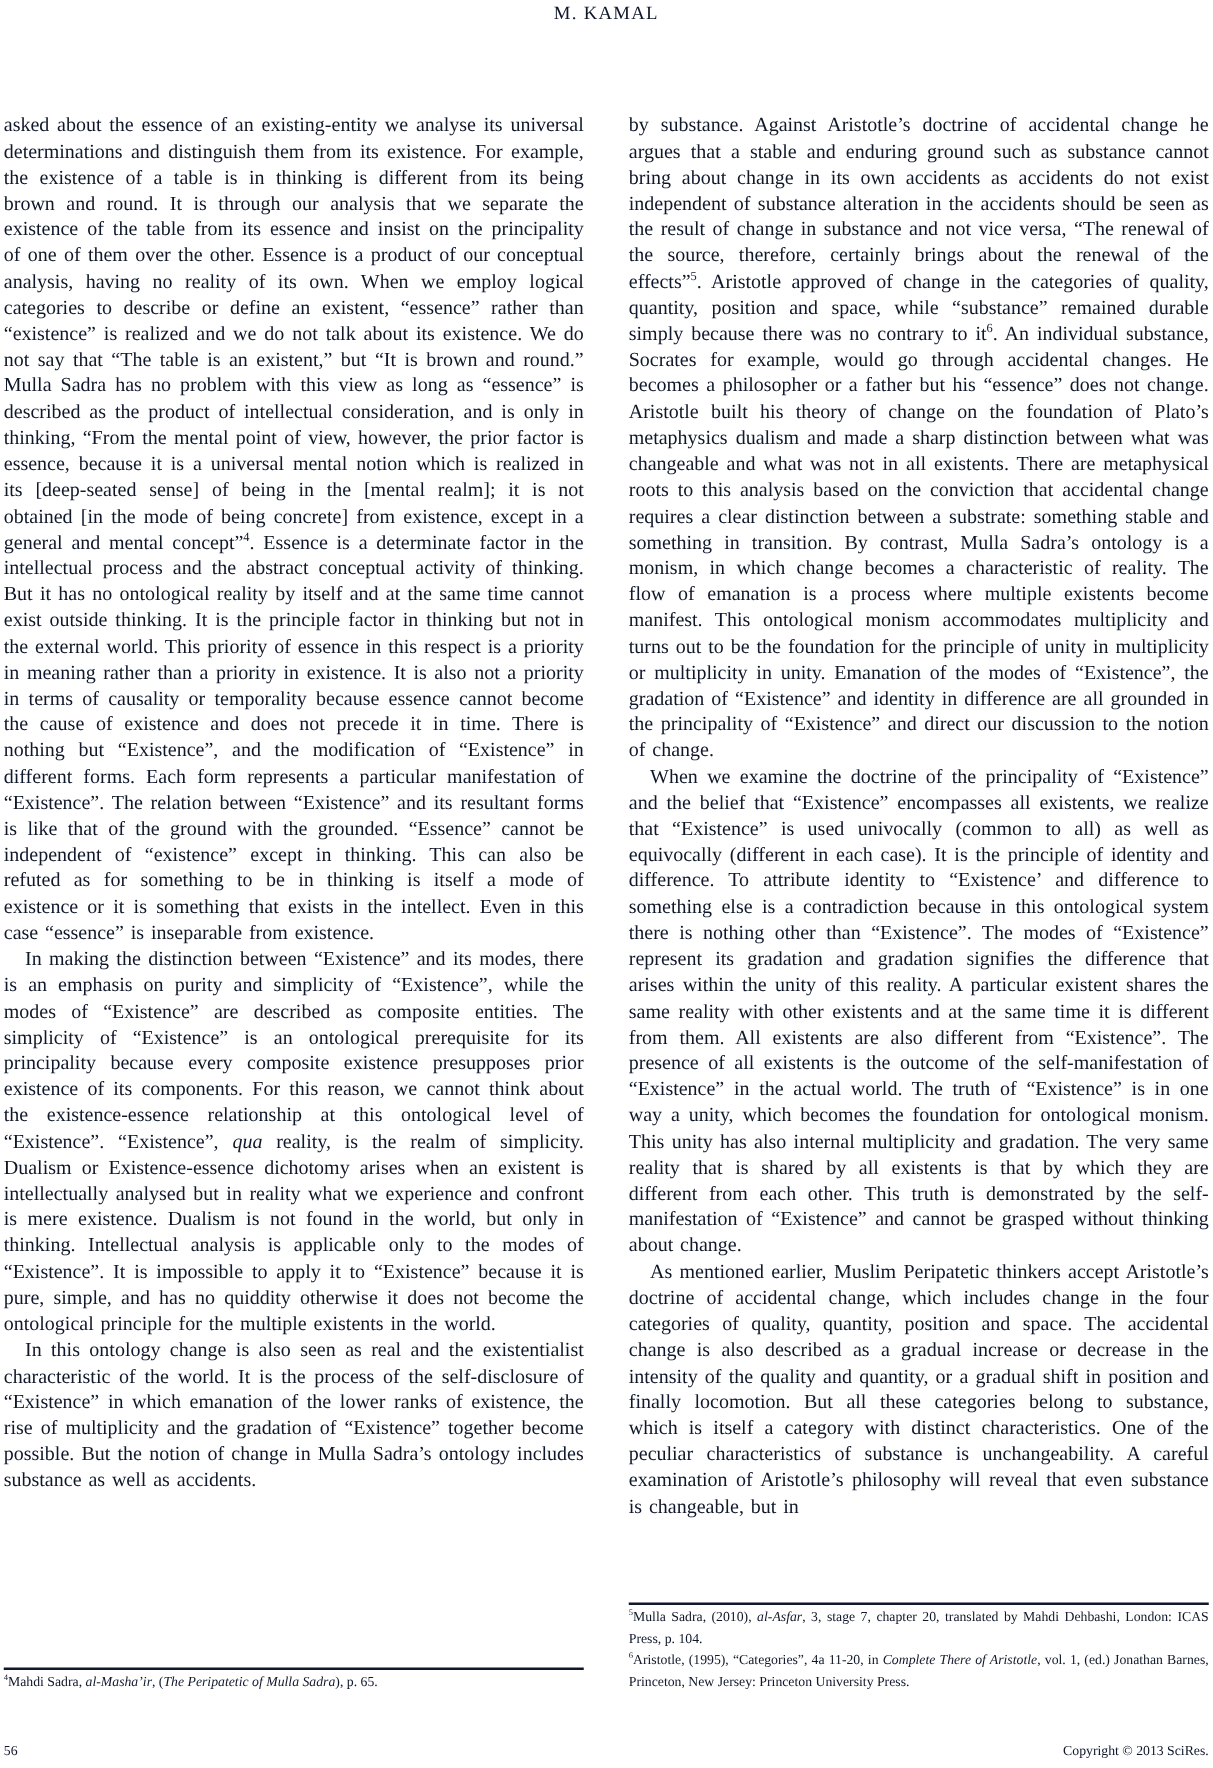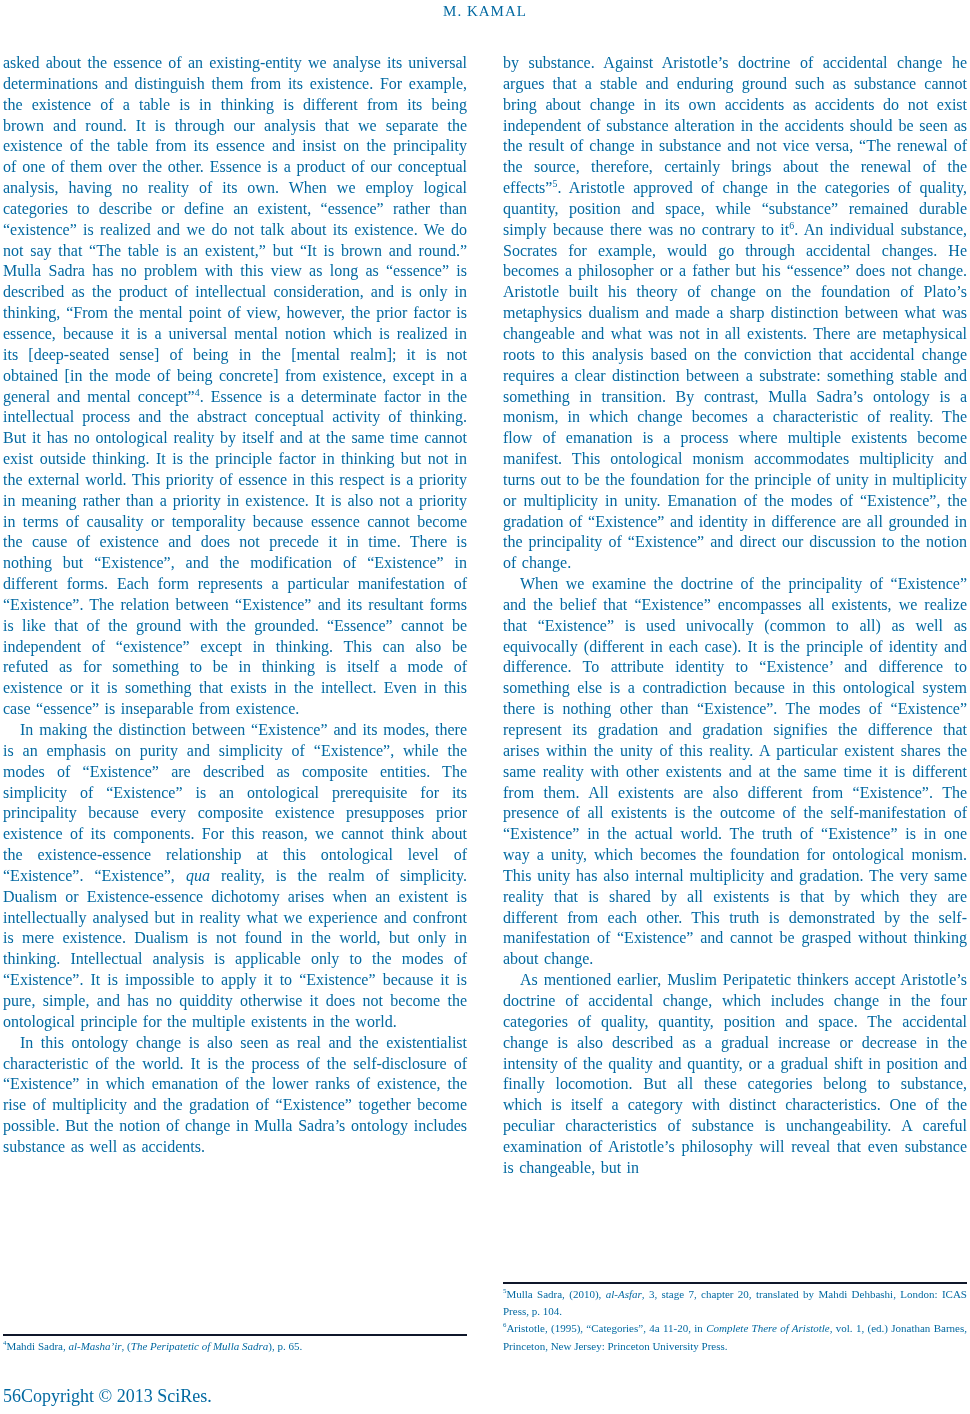--- a/index.html
+++ b/index.html
@@ -5,21 +5,21 @@
   html, body {
     margin: 0;
     padding: 0;
     background: #ffffff;
   }
   .page {
     position: relative;
     width: 970px;
     height: 1414px;
     background: #ffffff;
-    color: #0369a1;
+    color: #0f172a;
     font-family: "Liberation Serif", "DejaVu Serif", serif;
     overflow: hidden;
   }
   .running-head {
     position: absolute;
     top: 3px;
     left: 0;
     width: 100%;
     text-align: center;
     font-size: 15px;
@@ -31,20 +31,21 @@
     left: 3px;
     width: 964px;
     height: 1302px;
     display: flex;
     gap: 36px;
   }
   .col {
     width: 464px;
     display: flex;
     flex-direction: column;
+    margin-top: 38px;
   }
   .body-text {
     text-align: justify;
     font-size: 16px;
     line-height: 20.85px;
     word-spacing: 1.5px;
   }
   p.body-para {
     margin: 0;
     padding: 0;
@@ -68,22 +69,22 @@
   .footnote {
     margin: 0;
     padding: 0;
   }
   .page-footer {
     position: absolute;
     left: 3px;
     bottom: 7px;
     width: 964px;
     display: flex;
-    justify-content: flex-start;
-    font-size: 18px;
+    justify-content: space-between;
+    font-size: 11px;
   }
 </style>
 </head>
 <body>
 
 <div class="page">
 
   <div class="running-head">M. KAMAL</div>
 
   <div class="columns">

